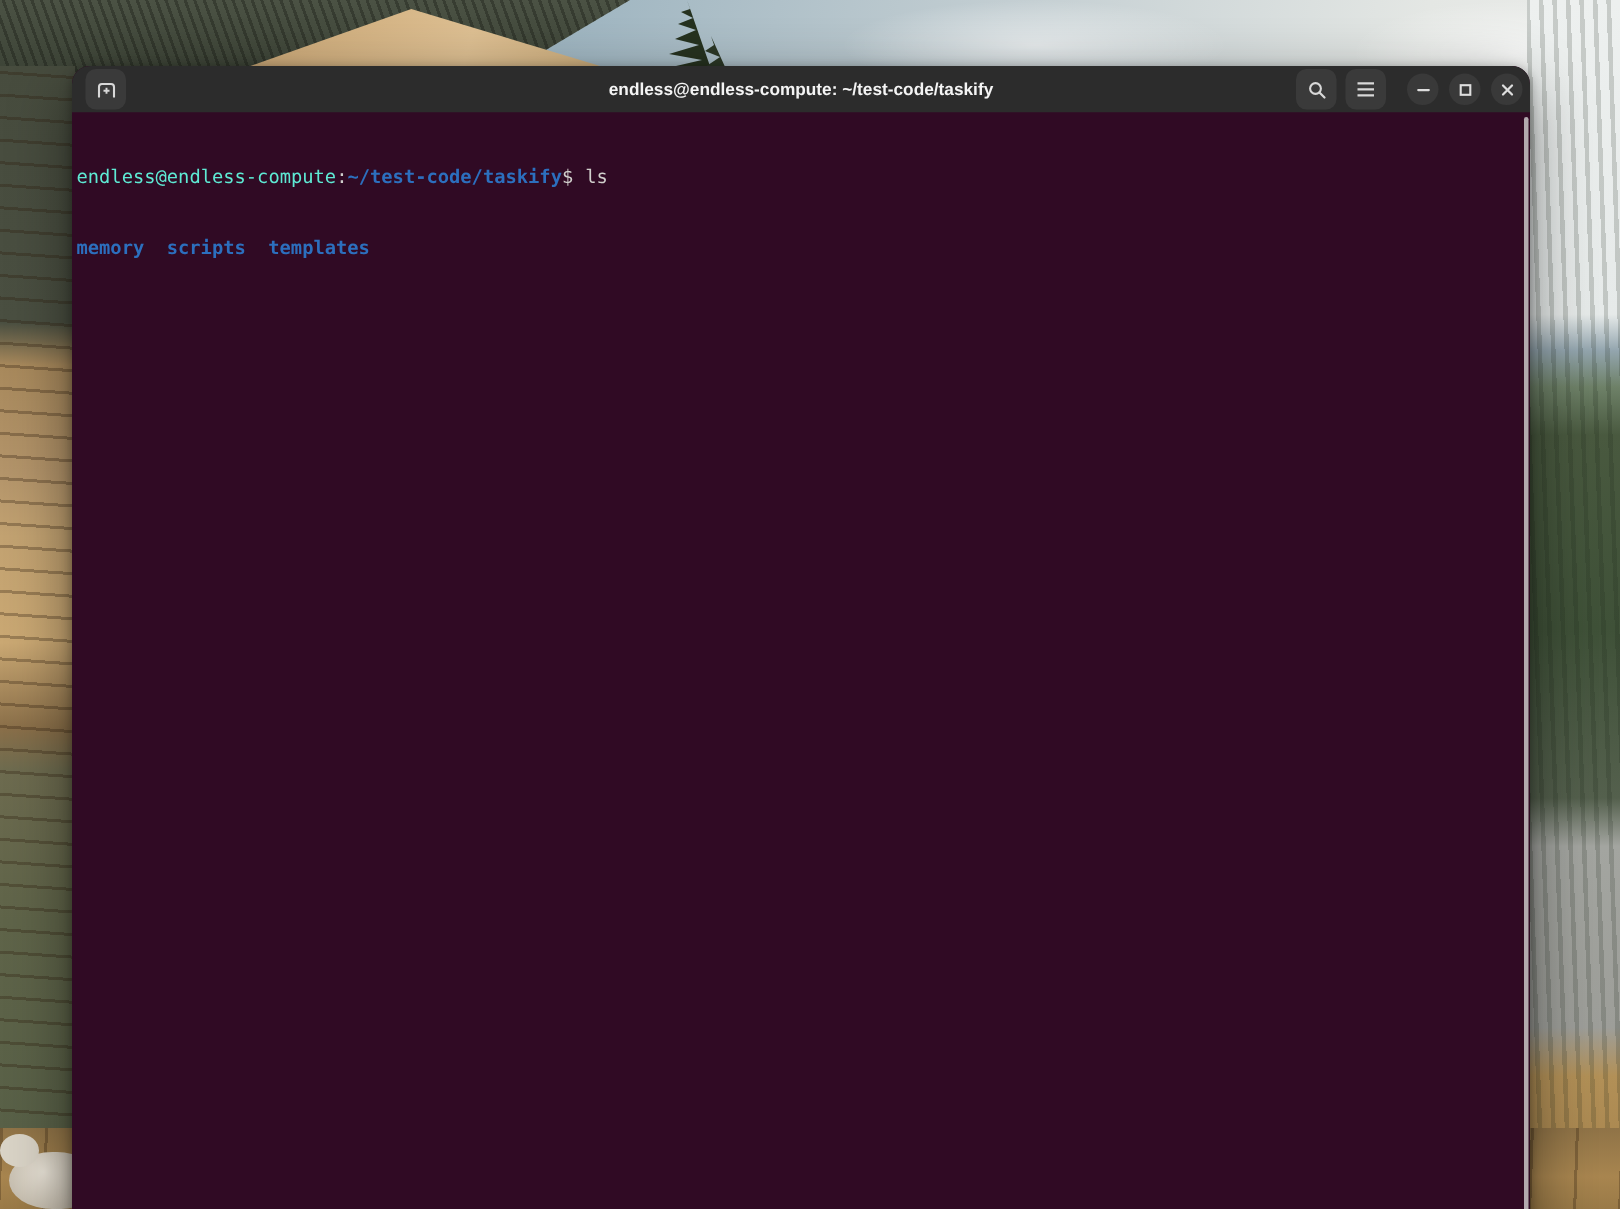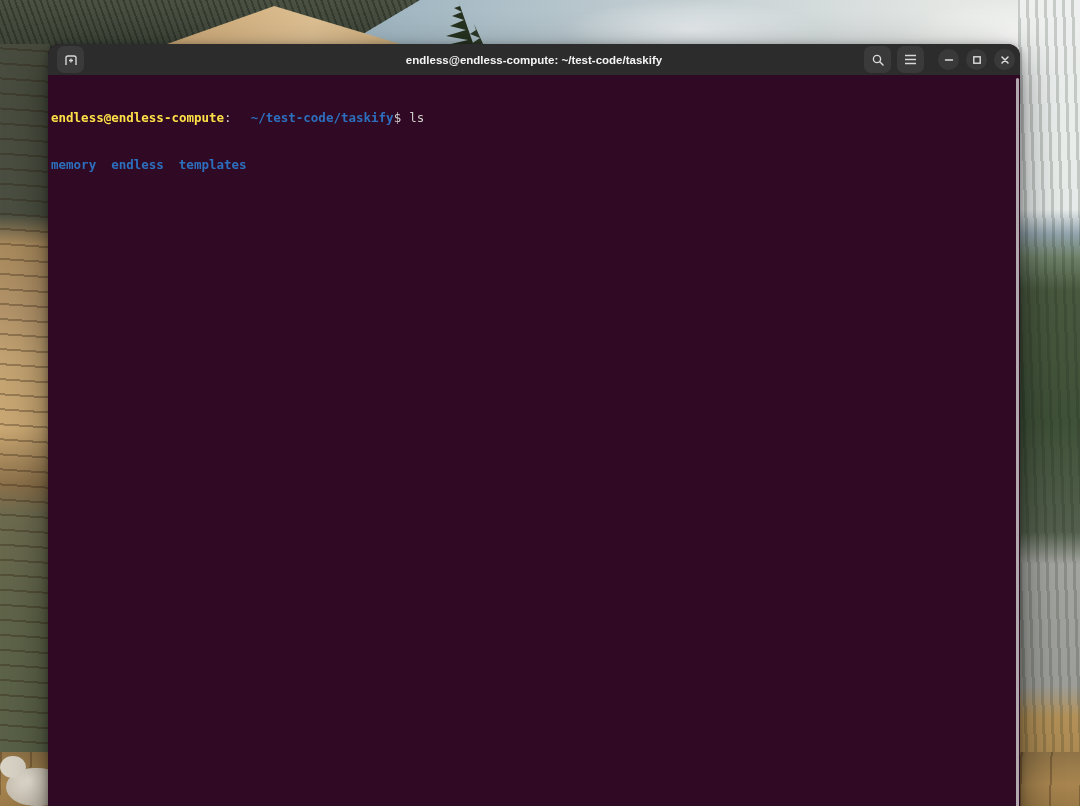--- a/index.html
+++ b/index.html
@@ -88,23 +88,23 @@
   .screen {
     position:absolute; left:0; top:31px; right:0; bottom:0;
     background:#300a24;
     font-family:"DejaVu Sans Mono","Liberation Mono",monospace;
     font-size:12.5px; line-height:15.5px;
     color:#d0cfcc;
     padding:4px 6px 0 3px;
     white-space:pre;
   }
   .line { height:15.5px; }
-  .p-user { color:#fde047; font-weight:bold; }
+  .p-user { color:#5eead4; font-weight:normal; }
   .p-colon { color:#d0cfcc; }
-  .p-path { color:#2c6fbe; font-weight:bold;margin-left:19px; }
+  .p-path { color:#2c6fbe; font-weight:bold; }
   .p-dollar { color:#d0cfcc; }
   .cmd { color:#d0cfcc; margin-left:8px; }
   .dir { color:#2c6fbe; font-weight:bold; margin-right:15px; }
   .cursor {
     display:inline-block; width:8px; height:14px; background:#e8e4e6;
     margin-left:8px; vertical-align:-2px;
   }
   .scrollbar {
     position:absolute; right:1px; top:34px; bottom:3px; width:3px;
     background:#b9b2b7; border-radius:2px; opacity:.95;
@@ -167,18 +167,18 @@
         <div class="circle-btn">
           <svg class="icon-svg" width="10" height="10" viewBox="0 0 10 10">
             <path d="M2 2 L8 8 M8 2 L2 8" stroke="#dedede" stroke-width="1.5" stroke-linecap="round"></path>
           </svg>
         </div>
       </div>
     </div>
 
     <div class="screen">
       <div class="line"><span class="p-user">endless@endless-compute</span><span class="p-colon">:</span><span class="p-path">~/test-code/taskify</span><span class="p-dollar">$</span><span class="cmd">ls</span></div>
-      <div class="line"><span class="dir">memory</span><span class="dir">endless</span><span class="dir">templates</span></div>
+      <div class="line"><span class="dir">memory</span><span class="dir">scripts</span><span class="dir">templates</span></div>
     </div>
 
     <div class="scrollbar"></div>
   </div>
 </div>
 
 </body></html>

